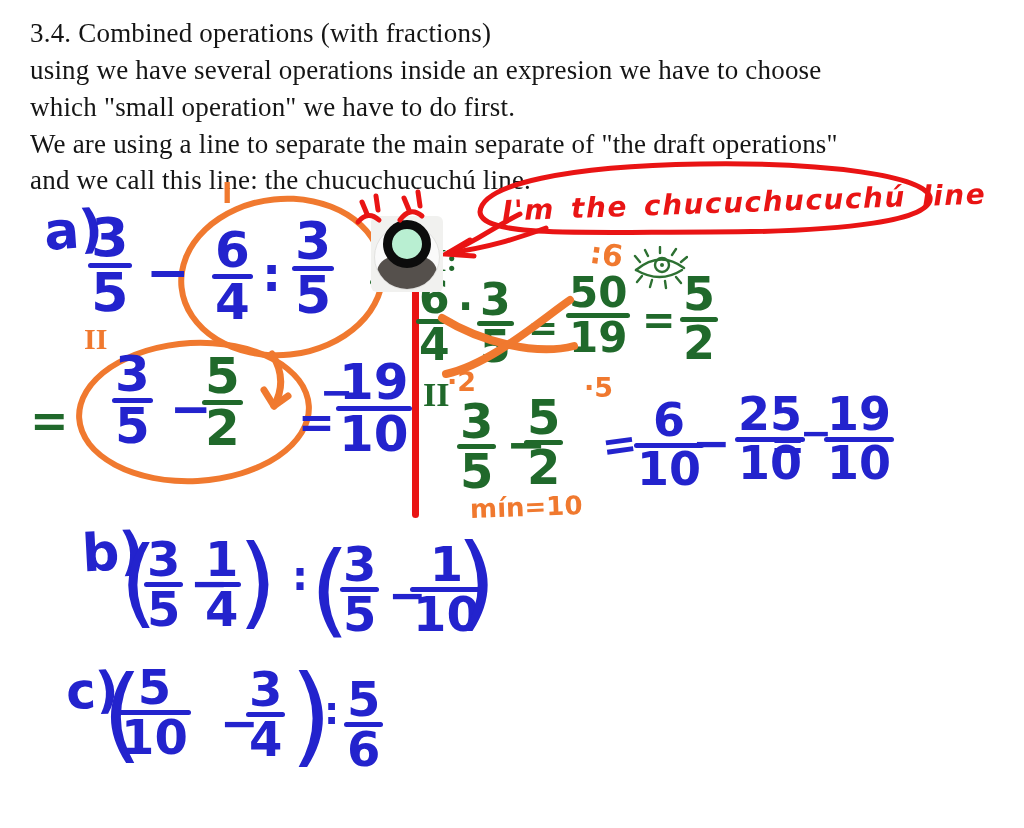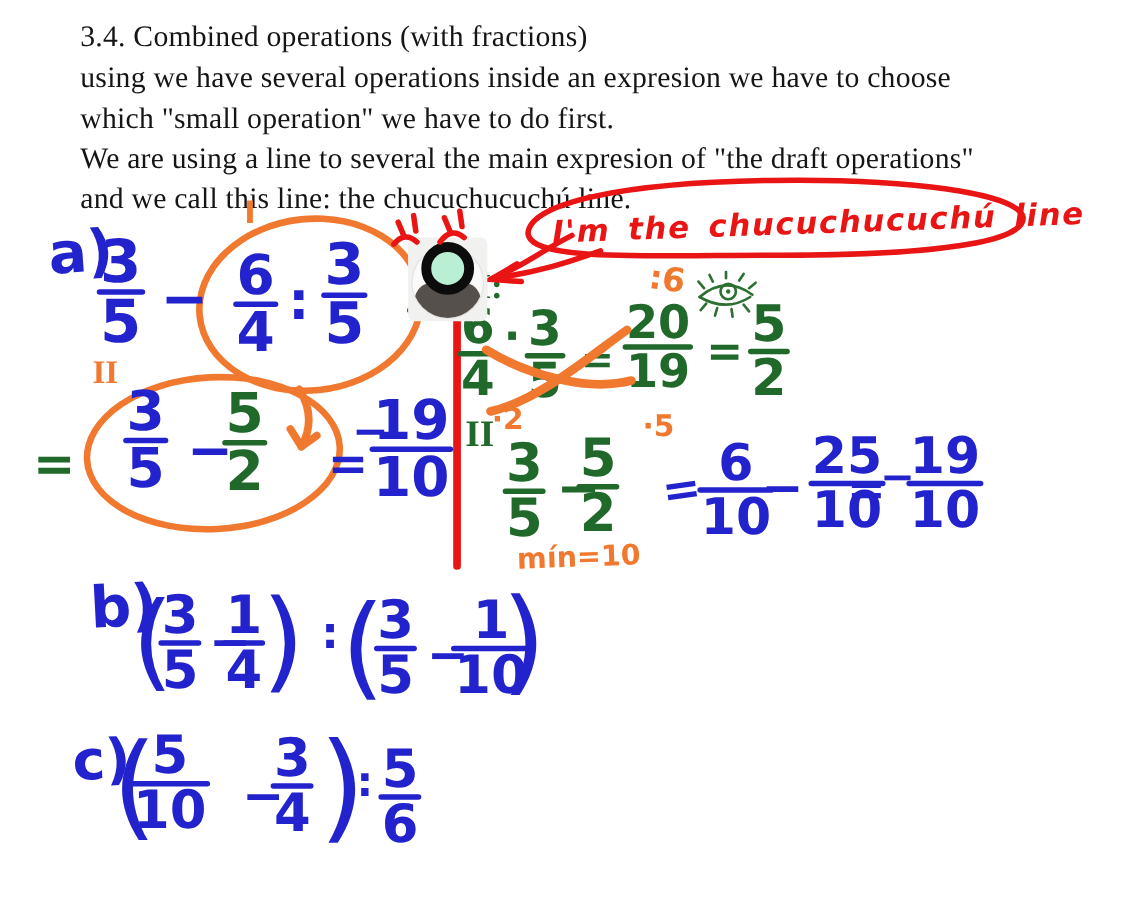--- a/index.html
+++ b/index.html
@@ -1,40 +1,40 @@
 <!DOCTYPE html>
 <html><head>
 <meta charset="utf-8">
 <style>
   html,body{margin:0;padding:0;background:#fff;}
   .stage{position:relative;width:1024px;height:828px;background:#ffffff;overflow:hidden;}
   .abs{position:absolute;}
   .typed{font-family:"Liberation Serif","DejaVu Serif",serif;color:#151515;font-size:27px;
-         letter-spacing:0.2px;white-space:nowrap;line-height:1;z-index:0;margin-left:43px;}
+         letter-spacing:0.2px;white-space:nowrap;line-height:1;z-index:0;}
   .hw{font-family:"DejaVu Sans",sans-serif;font-weight:700;line-height:1;white-space:nowrap;}
   .blue{color:#2323cd}.green{color:#20692b}.orange{color:#f0792f}.red{color:#e91414}
   .frac{display:inline-flex;flex-direction:column;align-items:center;text-align:center;}
   .frac>.num,.frac>.den{line-height:0.82;padding:0 3px;}
   .frac>.bar{height:5px;background:currentColor;border-radius:3px;align-self:stretch;margin:3px 0;}
   .op{line-height:1;}
   .paren{font-family:"DejaVu Sans",sans-serif;font-weight:400;line-height:1;display:inline-block;}
   .roman{font-family:"Liberation Serif","DejaVu Serif",serif;font-weight:700;}
   .circ{border:6px solid #f0792f;border-radius:50%;z-index:1;}
   .bubbletext{font-family:"DejaVu Sans",sans-serif;font-weight:700;font-style:italic;
               letter-spacing:1.5px;word-spacing:5px;white-space:nowrap;}
 </style>
 </head>
 <body>
 
 <div class="stage">
 
   <div class="abs typed" style="left:30px;top:20px">3.4. Combined operations (with fractions)</div>
   <div class="abs typed" style="left:30px;top:57px">using we have several operations inside an expresion we have to choose</div>
   <div class="abs typed" style="left:30px;top:94px">which "small operation" we have to do first.</div>
-  <div class="abs typed" style="left:30px;top:131px">We are using a line to several the main expresion of "the draft operations"</div>
+  <div class="abs typed" style="left:30px;top:131px">We are using a line to separate the main separate of "the draft operations"</div>
   <div class="abs typed" style="left:30px;top:167px">and we call this line: the chucuchucuchú line.</div>
 
   <div class="abs" style="left:412px;top:268px;width:7px;height:250px;background:#e91414;border-radius:4px;z-index:1"></div>
 
   <div class="abs circ" style="left:178px;top:196px;width:196px;height:150px;transform:rotate(-6deg)"></div>
   <div class="abs circ" style="left:76px;top:340px;width:224px;height:132px;transform:rotate(-3deg)"></div>
 
   <svg class="abs" style="left:258px;top:350px;z-index:2" width="46" height="68" viewBox="0 0 46 68">
     <path d="M14,4 C24,20 26,38 16,56" fill="none" stroke="#f0792f" stroke-width="7" stroke-linecap="round"></path>
     <path d="M16,56 L30,46 M16,56 L6,40" fill="none" stroke="#f0792f" stroke-width="7" stroke-linecap="round"></path>
@@ -90,21 +90,21 @@
     <span class="den">4</span>
   </span>
   <span class="abs hw green op" style="left:458px;top:286px;font-size:40px;z-index:2">·</span>
   <span class="abs frac hw green" style="left:477px;top:282px;font-size:44px;z-index:2">
     <span class="num">3</span>
     <span class="bar"></span>
     <span class="den">5</span>
   </span>
   <span class="abs hw green op" style="left:528px;top:310px;font-size:36px;z-index:2">=</span>
   <span class="abs frac hw green" style="left:566px;top:276px;font-size:42px;z-index:2">
-    <span class="num">20</span>
+    <span class="num">50</span>
     <span class="bar"></span>
     <span class="den">19</span>
   </span>
   <div class="abs hw orange" style="left:590px;top:240px;font-size:30px;z-index:2;transform:rotate(8deg)">:6</div>
   <span class="abs hw green op" style="left:642px;top:300px;font-size:40px;z-index:2">=</span>
   <span class="abs frac hw green" style="left:680px;top:276px;font-size:46px;z-index:2">
     <span class="num">5</span>
     <span class="bar"></span>
     <span class="den">2</span>
   </span>

